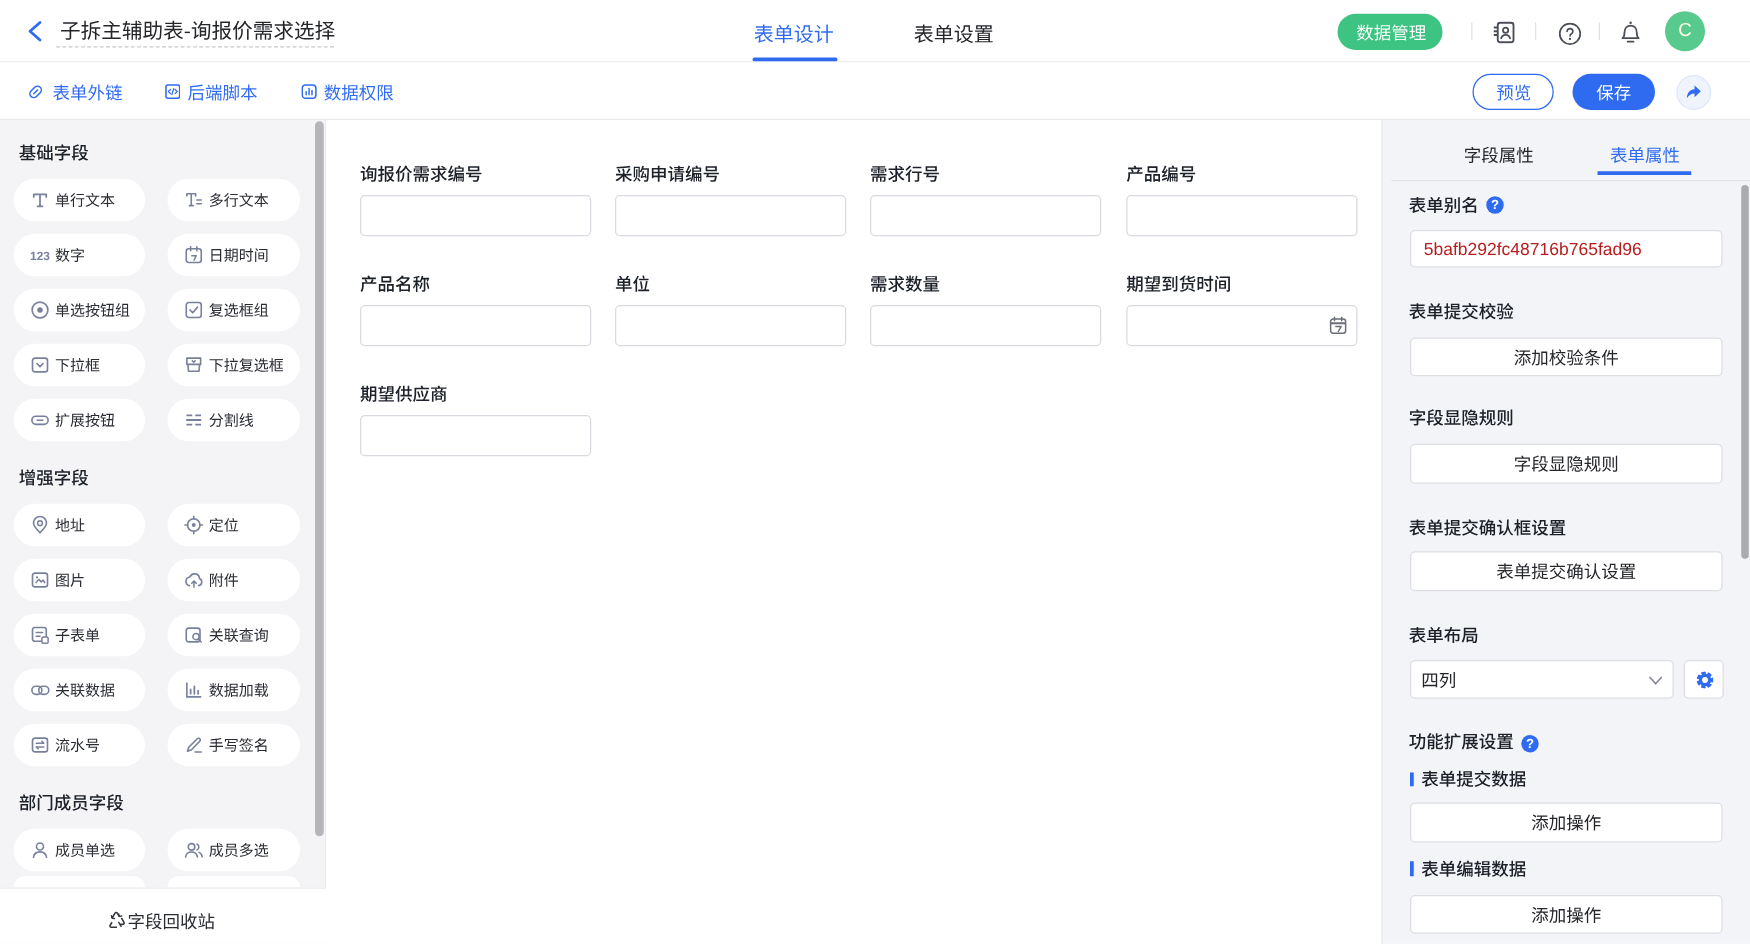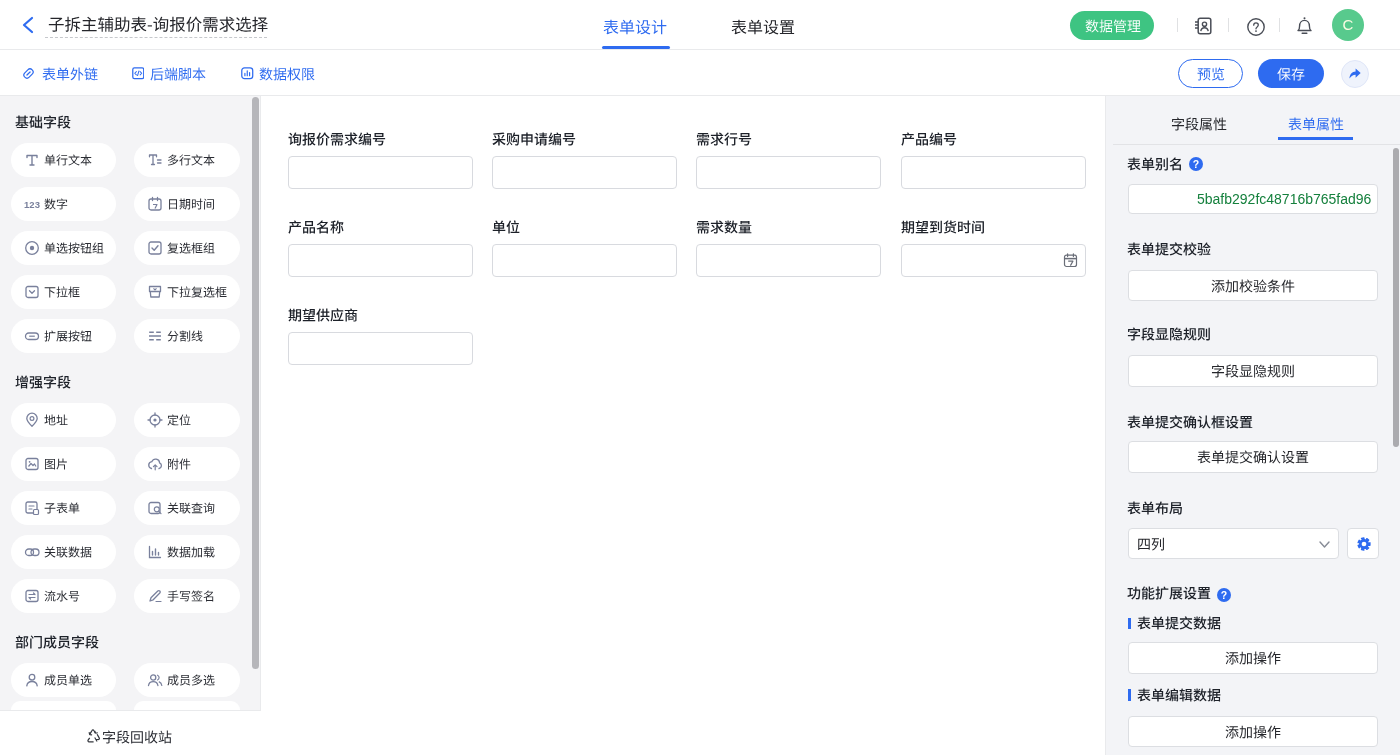--- a/index.html
+++ b/index.html
@@ -664,21 +664,21 @@
 <div class="abs" style="left:1278px;top:137px;width:75px;height:3px;background:#2e6bf0"></div>
 <div class="abs" style="left:1113px;top:144px;width:287px;border-top:1px solid #e2e3e6"></div>
 <svg class="tx " style="left:1127.0px;top:156.5px" width="56.0" height="14" viewBox="0 0 4000 1000" fill="#1d2129">
     <use href="#gm8868" x="0" y="880"></use>
     <use href="#gm5355" x="1000" y="880"></use>
     <use href="#gm522b" x="2000" y="880"></use>
     <use href="#gm540d" x="3000" y="880"></use>
   </svg>
 <div class="abs" style="left:1189px;top:157.3px;width:14px;height:14px;border-radius:50%;background:#2e6bf0;color:#fff;font-size:10.5px;line-height:14px;text-align:center;font-weight:bold">?</div>
 <div class="input" style="left:1128px;top:184px;width:250px;height:30px;border-color:#dcdee2"></div>
-<div class="abs" style="left:1197px;top:190.5px;font-size:14px;color:#15803d">5bafb292fc48716b765fad96</div>
+<div class="abs" style="left:1139px;top:190.5px;font-size:14px;color:#b91c1c">5bafb292fc48716b765fad96</div>
 <svg class="tx " style="left:1127.0px;top:242.0px" width="84.0" height="14" viewBox="0 0 6000 1000" fill="#1d2129">
     <use href="#gm8868" x="0" y="880"></use>
     <use href="#gm5355" x="1000" y="880"></use>
     <use href="#gm63d0" x="2000" y="880"></use>
     <use href="#gm4ea4" x="3000" y="880"></use>
     <use href="#gm6821" x="4000" y="880"></use>
     <use href="#gm9a8c" x="5000" y="880"></use>
   </svg>
 <div class="btn" style="left:1128px;top:270px;width:250px;height:31px"></div>
 <svg class="tx " style="left:1211.0px;top:278.5px" width="84.0" height="14" viewBox="0 0 6000 1000" fill="#25262b">

